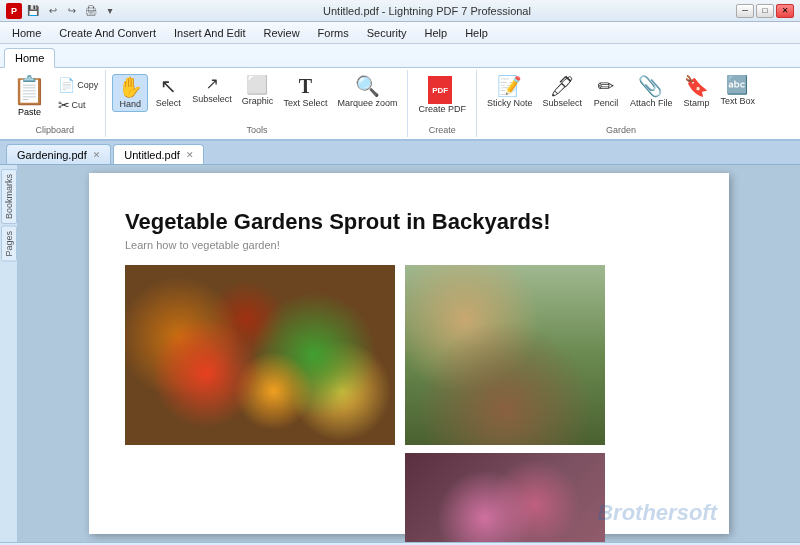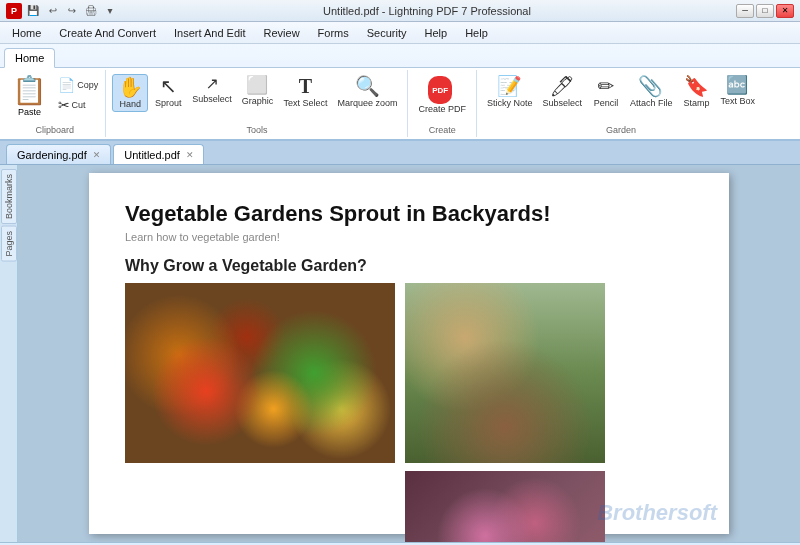--- a/index.html
+++ b/index.html
@@ -214,21 +214,21 @@
       background: #b0c8dc;
       display: flex;
       justify-content: center;
       padding: 8px;
     }
     .pdf-page {
       background: white;
       width: 640px;
       min-height: 350px;
       box-shadow: 2px 2px 8px rgba(0,0,0,0.3);
-      padding: 28px 36px;
+      padding: 36px 36px;
       position: relative;
     }
     .pdf-title {
       font-size: 22px;
       font-weight: bold;
       color: #111;
       margin-bottom: 4px;
     }
     .pdf-subtitle {
       font-size: 11px;
@@ -370,21 +370,21 @@
     </div>
 
     <div class="ribbon-group" style="flex-direction:column; min-width: 260px;">
       <div class="ribbon-items">
         <div class="ribbon-btn active">
           <div class="icon">✋</div>
           <span>Hand</span>
         </div>
         <div class="ribbon-btn">
           <div class="icon">↖</div>
-          <span>Sprout</span>
+          <span>Select</span>
         </div>
         <div class="ribbon-btn">
           <div class="icon" style="font-size:16px;">↗</div>
           <span>Subselect</span>
         </div>
         <div class="ribbon-btn">
           <div class="icon" style="font-size:18px;">⬜</div>
           <span>Graphic</span>
         </div>
         <div class="ribbon-btn">
@@ -396,21 +396,21 @@
           <span>Marquee zoom</span>
         </div>
       </div>
       <div class="ribbon-group-label">Tools</div>
     </div>
 
     <div class="ribbon-group" style="min-width:60px;">
       <div class="ribbon-items">
         <div class="ribbon-btn" style="position:relative;">
           <div style="position:relative; width:28px; height:28px;">
-            <div style="width:24px;height:28px;background:#e83030;border-radius:10px;display:flex;align-items:center;justify-content:center;color:white;font-size:8px;font-weight:bold;">PDF</div>
+            <div style="width:24px;height:28px;background:#e83030;border-radius:0;display:flex;align-items:center;justify-content:center;color:white;font-size:8px;font-weight:bold;">PDF</div>
           </div>
           <span>Create PDF</span>
         </div>
       </div>
       <div class="ribbon-group-label">Create</div>
     </div>
 
     <div class="ribbon-group" style="min-width:220px;">
       <div class="ribbon-items">
         <div class="ribbon-btn">
@@ -461,21 +461,20 @@
     <div class="side-tab">Bookmarks</div>
     <div class="side-tab">Pages</div>
   </div>
 
   <div class="doc-view">
     <div class="pdf-page">
 
       <div class="pdf-title">Vegetable Gardens Sprout in Backyards!</div>
       <div class="pdf-subtitle">Learn how to vegetable garden!</div>
 
-      <div class="pdf-section-title">Why Grow a Vegetable Garden?</div>
 
       <div class="pdf-images-row">
 
         <div class="sim-veggies"></div>
 
         <div class="right-col">
           <div class="right-top">
             <div class="sim-garden" style="width:200px;height:180px;"></div>
           </div>
           <div class="right-bottom">

